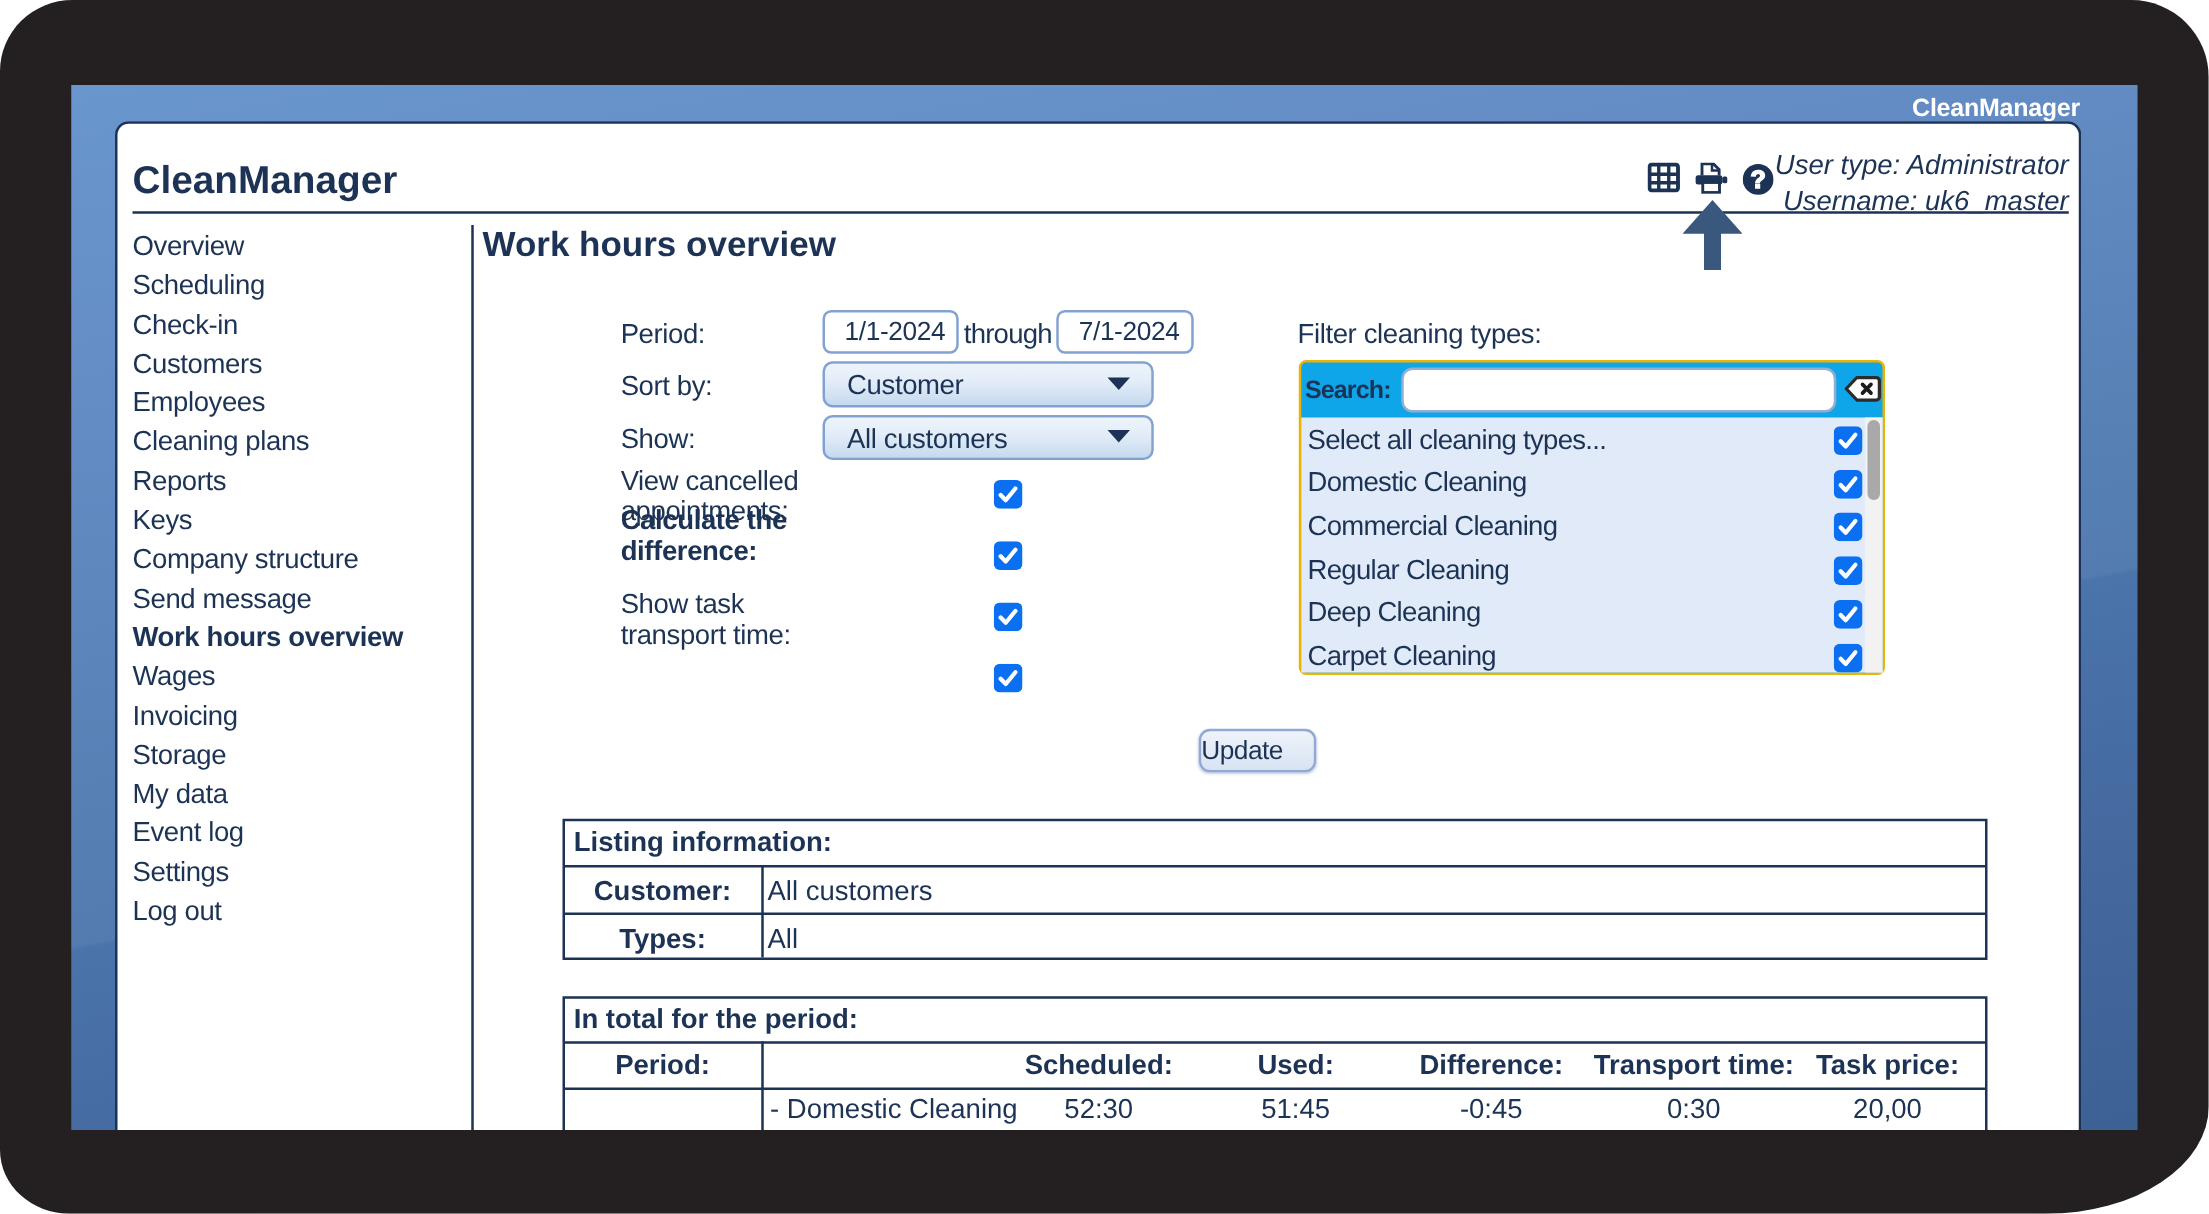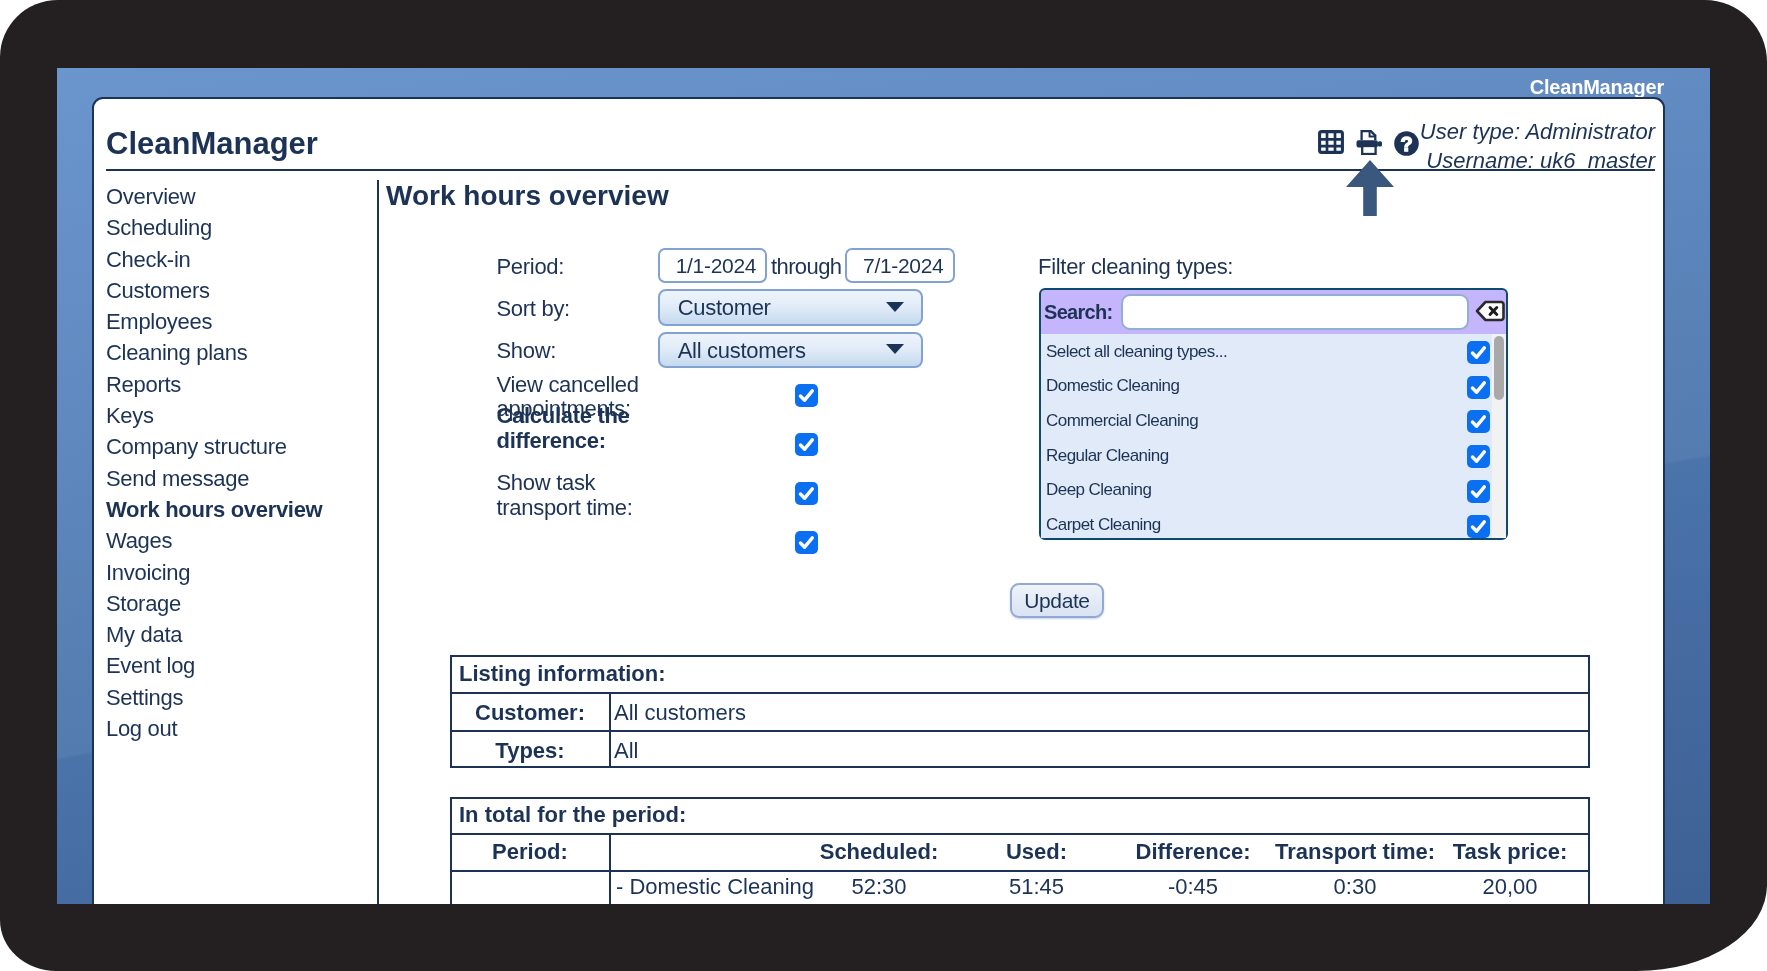--- a/index.html
+++ b/index.html
@@ -14,29 +14,29 @@
   .userinfo{right:8px;top:18px;text-align:right;font-style:italic;font-size:22px;line-height:29px;}
   .hr{left:12px;top:69.5px;width:1549px;height:2px;background:#1c3355;}
   .vline{left:282.5px;top:80.5px;width:2px;height:724.5px;background:#1c3355;}
   .menu{left:12px;top:82px;font-size:22px;line-height:31.3px;letter-spacing:-0.3px;}
   .h1{left:292px;top:82px;font-size:28px;line-height:30px;font-weight:bold;}
   .lbl{font-size:22px;line-height:24.6px;letter-spacing:-0.3px;}
   .inp{box-sizing:border-box;height:35px;background:#fff;border:2px solid #82a3d2;border-radius:7px;font-size:21px;line-height:31px;padding-left:16px;letter-spacing:-0.3px;}
   .dd{box-sizing:border-box;width:265px;height:37px;background:linear-gradient(#eef4fb,#e2ecf8 45%,#c5daef);border:2px solid #82a3d2;border-radius:8px;font-size:22px;line-height:33px;padding-left:18px;letter-spacing:-0.3px;}
   .ddtri{position:absolute;right:17px;top:10.5px;width:0;height:0;border-left:9px solid transparent;border-right:9px solid transparent;border-top:10px solid #1c3355;}
   .cb{width:23px;height:23px;}
-  .panel{left:945px;top:189px;width:469px;height:252px;box-sizing:border-box;border:2px solid #0c4a6e;border-radius:6px;background:#c4b5fd;}
+  .panel{left:945px;top:189px;width:469px;height:252px;box-sizing:border-box;border:2px solid #eab308;border-radius:6px;background:#0ea5e9;}
   .plist{position:absolute;left:0px;top:44px;width:465px;height:204px;background:#e0eaf8;}
-  .prow{position:absolute;left:5px;font-size:17px;line-height:24px;letter-spacing:-0.55px;}
+  .prow{position:absolute;left:5px;font-size:22px;line-height:24px;letter-spacing:-0.55px;}
   .pcb{position:absolute;left:426px;}
   .sbtrack{position:absolute;left:451px;top:44px;width:14px;height:204px;background:#f2f2f2;}
   .sbthumb{position:absolute;left:2px;top:2px;width:10px;height:64px;background:#a9a9a9;border-radius:5px;}
   .srch{position:absolute;left:3px;top:9.5px;font-weight:bold;font-size:20px;line-height:24px;letter-spacing:-0.7px;}
   .sinp{position:absolute;left:80px;top:4px;width:348px;height:36px;box-sizing:border-box;border:2px solid #92aed3;border-radius:9px;background:#fff;}
-  .btn{left:916px;top:484px;width:94px;height:35px;box-sizing:border-box;border:2px solid #93a9d4;border-radius:9px;background:linear-gradient(#eff3fa,#d8e3f3);font-size:21px;line-height:32px;text-align:center;letter-spacing:-0.4px;box-shadow:0 1px 2px rgba(120,150,200,0.45);}
+  .btn{left:865px;top:484px;width:94px;height:35px;box-sizing:border-box;border:2px solid #93a9d4;border-radius:9px;background:linear-gradient(#eff3fa,#d8e3f3);font-size:21px;line-height:32px;text-align:left;letter-spacing:-0.4px;box-shadow:0 1px 2px rgba(120,150,200,0.45);}
   .tbl{box-sizing:border-box;border:2px solid #1c3355;background:#fff;}
   .trow{position:absolute;left:0;width:100%;box-sizing:border-box;border-top:2px solid #1c3355;}
   .tvline{position:absolute;width:2px;background:#1c3355;}
   .tt{font-size:22px;line-height:24px;white-space:nowrap;}
   .b{font-weight:bold;}
   .ctr{transform:translateX(-50%);}
 </style>
 </head>
 <body>
   <div class="frame"></div>

